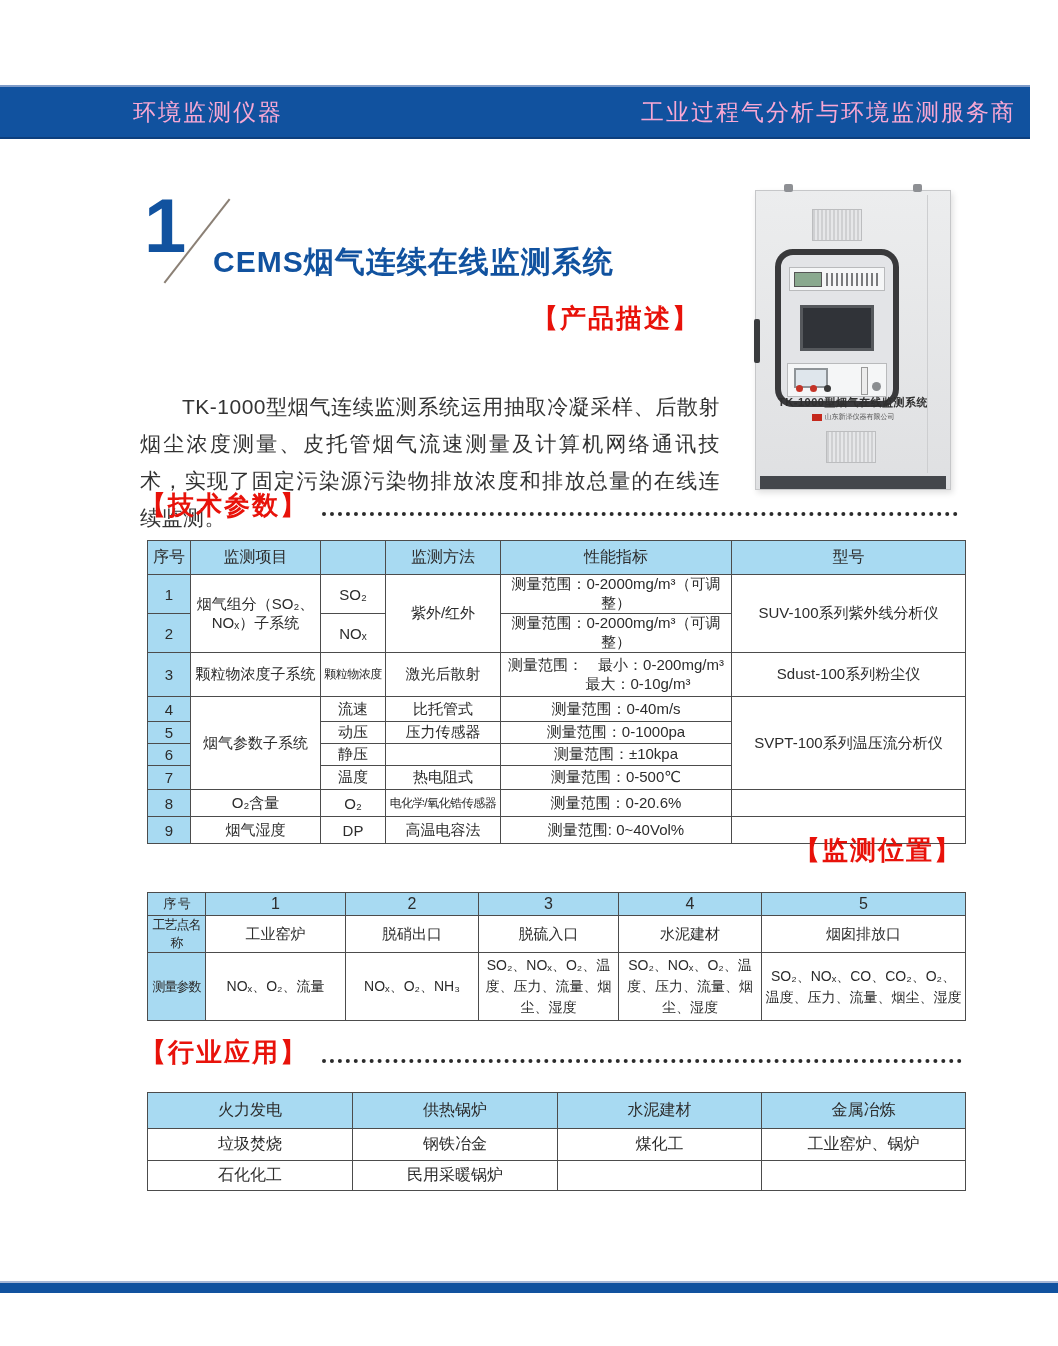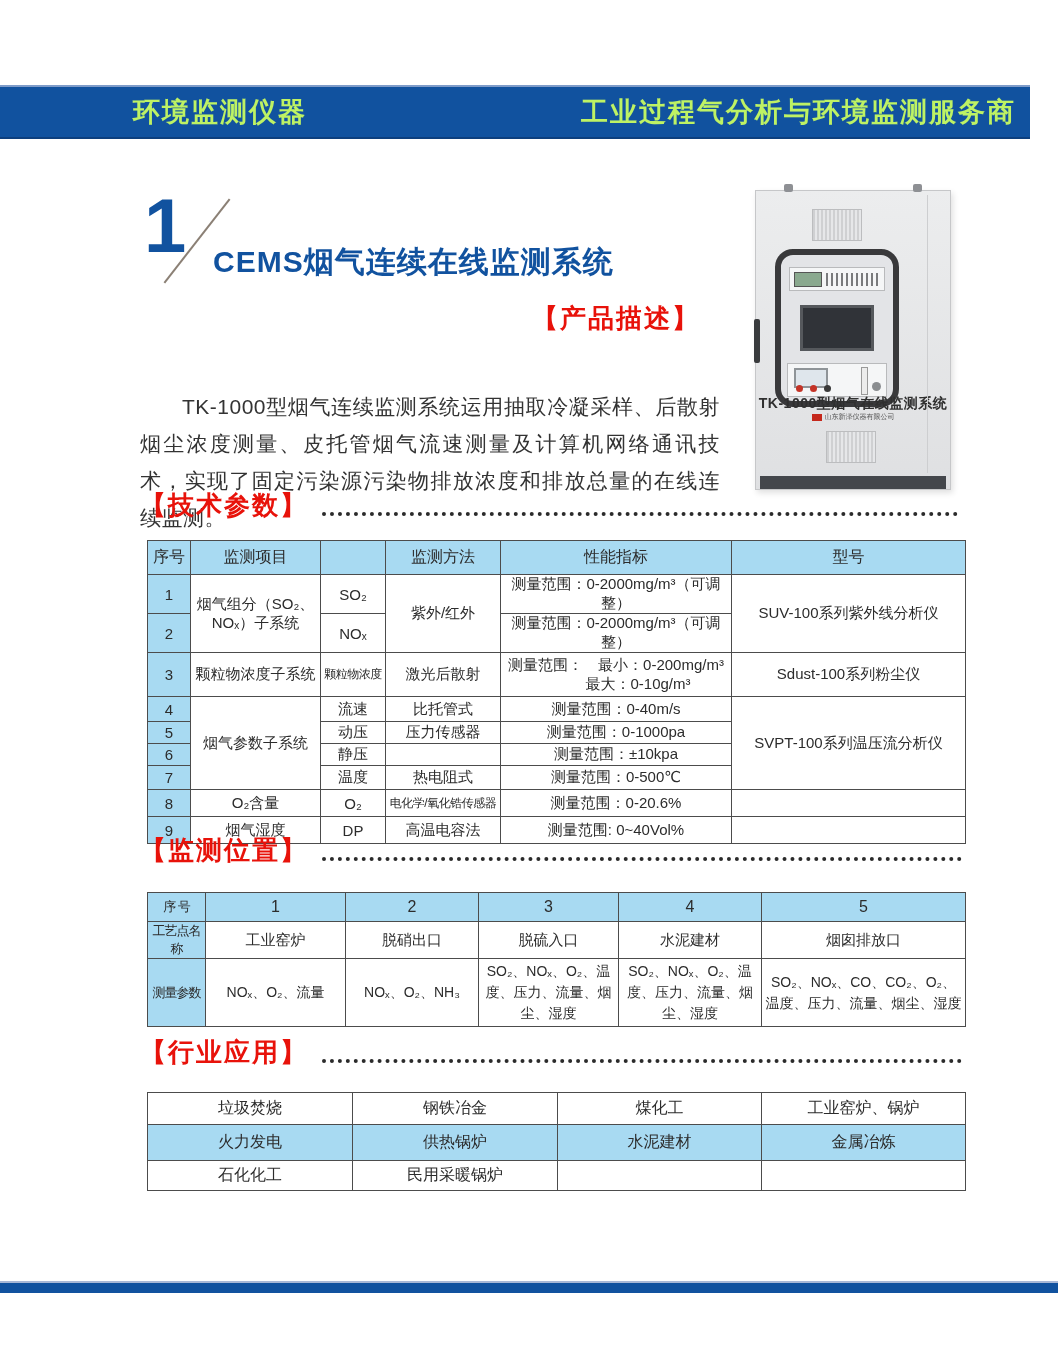--- a/index.html
+++ b/index.html
@@ -3,21 +3,21 @@
 <meta charset="utf-8">
 <style>
   html,body{margin:0;padding:0;background:#fff;}
   .page{position:relative;width:1058px;height:1346px;background:#ffffff;overflow:hidden;
         font-family:"Liberation Sans","DejaVu Sans",sans-serif;color:#2c2c2c;}
 
   
   .topbar{position:absolute;left:0;top:85px;width:1030px;height:54px;background:#11529f;
           border-top:2px solid #7f9cc9;border-bottom:2px solid #0d3f7e;box-sizing:border-box;
           display:flex;justify-content:space-between;align-items:center;padding:0 14px 0 133px;}
-  .topbar .ht{color:#bef264;font-size:27px;font-weight:bold;letter-spacing:2px;}
+  .topbar .ht{color:#f9a8d4;font-size:23px;font-weight:normal;letter-spacing:2px;}
 
   
   .sec-num{position:absolute;left:144px;top:188px;font-size:76px;line-height:1;font-weight:bold;color:#11529f;}
   .sec-slash{position:absolute;left:196px;top:188px;width:2px;height:106px;background:#8b8075;transform:rotate(38deg);}
   .sec-title{position:absolute;left:213px;top:242px;font-size:30px;font-weight:bold;color:#11529f;letter-spacing:1px;}
 
   
   .rhead{position:absolute;left:140px;display:flex;align-items:flex-end;}
   .rhead .rlabel{font-size:26px;font-weight:bold;color:#e8120a;letter-spacing:2px;white-space:nowrap;}
   .rhead .dots{flex:1;margin-left:14px;margin-bottom:7px;height:0;border-bottom:4px dotted #2b2b2b;}
@@ -46,21 +46,21 @@
   .cw-dark{margin:14px auto 0;width:68px;height:40px;background:#303338;border:3px solid #55585c;}
   .cw-row3{position:relative;margin:12px auto 0;width:100px;height:34px;background:#f5f6f7;border:1px solid #b9babc;box-sizing:border-box;}
   .cw-lcd{position:absolute;left:6px;top:4px;width:30px;height:16px;background:#dfe6ec;border:2px solid #8f9498;}
   .cw-btn{position:absolute;bottom:4px;width:7px;height:7px;border-radius:50%;}
   .cw-btn.b1{left:8px;background:#c43327;}
   .cw-btn.b2{left:22px;background:#c43327;}
   .cw-btn.b3{left:36px;background:#3a3a3a;}
   .cw-tube{position:absolute;right:18px;top:3px;width:5px;height:26px;background:#ececec;border:1px solid #999;}
   .cw-knob{position:absolute;right:5px;bottom:5px;width:9px;height:9px;border-radius:50%;background:#8a8d90;}
   .cab-handle{position:absolute;left:-2px;top:128px;width:6px;height:44px;background:#3a3c3e;border-radius:2px;}
-  .cab-label{position:absolute;top:204px;left:0;width:100%;text-align:center;font-size:14px;font-weight:bold;color:#2f2f2f;letter-spacing:0.5px;}
+  .cab-label{position:absolute;top:204px;left:0;width:100%;text-align:center;font-size:11px;font-weight:bold;color:#2f2f2f;letter-spacing:0.5px;}
   .cab-co{position:absolute;top:221px;left:0;width:100%;display:flex;justify-content:center;align-items:center;gap:3px;font-size:7px;color:#555;}
   .cab-logo{display:inline-block;width:10px;height:7px;background:#c5281c;}
   .cab-base{position:absolute;left:4px;right:4px;bottom:0;height:13px;background:#44474c;}
 
   
   table{border-collapse:collapse;table-layout:fixed;position:absolute;left:147px;}
   td{border:1px solid #4c4c4c;text-align:center;vertical-align:middle;color:#2c2c2c;
      font-size:15px;padding:0 2px;overflow:hidden;}
   .bl{background:#a8daf2;}
   .hd{background:#a8daf2;font-size:16px;}
@@ -211,36 +211,36 @@
       <td class="bl">9</td>
       <td>烟气湿度</td>
       <td>DP</td>
       <td>高温电容法</td>
       <td>测量范围: 0~40Vol%</td>
       <td></td>
     </tr>
   </tbody>
     </table>
 
-  <div class="rhead" style="top:833px;width:822px;">
+  <div class="rhead" style="top:833px;width:822px;flex-direction:column;">
     <span class="rlabel">【监测位置】</span>
     <span class="dots"></span>
   </div>
 
   <table class="t2">
     <colgroup>
         <col style="width:58px">
         <col style="width:140px">
         <col style="width:133px">
         <col style="width:140px">
         <col style="width:143px">
         <col style="width:204px">
       </colgroup>
     <tbody>
-        <tr style="height:29px">
+        <tr style="height:23px">
       <td class="hd lab">序  号</td>
       <td class="hd">1</td>
       <td class="hd">2</td>
       <td class="hd">3</td>
       <td class="hd">4</td>
       <td class="hd">5</td>
     </tr>
     <tr style="height:30px">
       <td class="bl lab">工艺点名称</td>
       <td>工业窑炉</td>
@@ -266,32 +266,32 @@
   </div>
 
   <table class="t3">
     <colgroup>
         <col style="width:205px">
         <col style="width:205px">
         <col style="width:204px">
         <col style="width:204px">
       </colgroup>
     <tbody>
-        <tr style="height:32px">
+        <tr style="height:36px">
+      <td class="hd">火力发电</td>
+      <td class="hd">供热锅炉</td>
+      <td class="hd">水泥建材</td>
+      <td class="hd">金属冶炼</td>
+    </tr>
+    <tr style="height:32px">
       <td>垃圾焚烧</td>
       <td>钢铁冶金</td>
       <td>煤化工</td>
       <td>工业窑炉、锅炉</td>
     </tr>
-    <tr style="height:36px">
-      <td class="hd">火力发电</td>
-      <td class="hd">供热锅炉</td>
-      <td class="hd">水泥建材</td>
-      <td class="hd">金属冶炼</td>
-    </tr>
     <tr style="height:30px">
       <td>石化化工</td>
       <td>民用采暖锅炉</td>
       <td></td>
       <td></td>
     </tr>
   </tbody>
     </table>
 
   <div class="footbar"></div>

